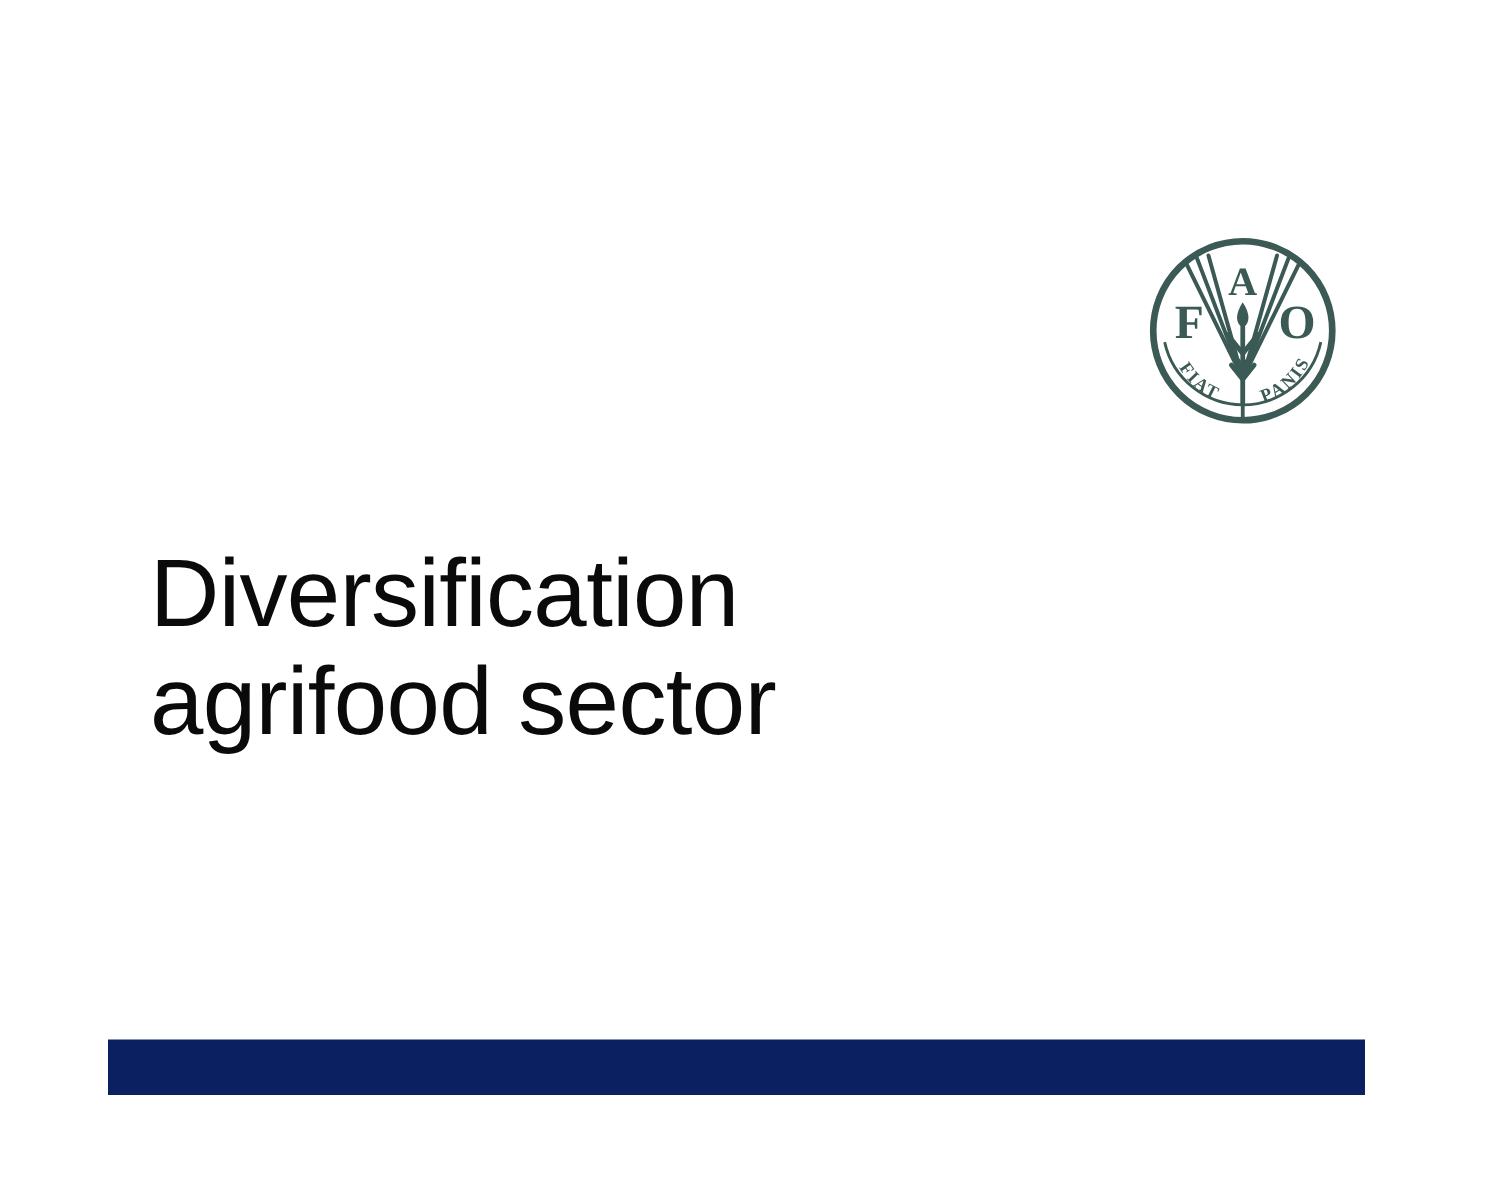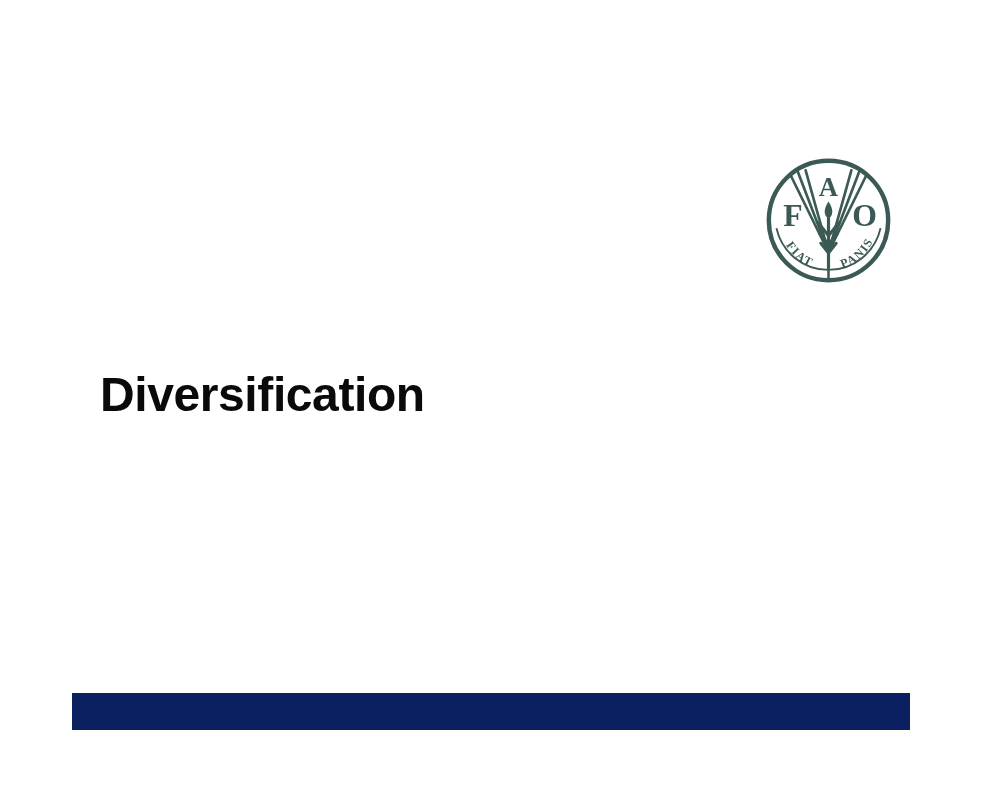--- a/index.html
+++ b/index.html
@@ -38,22 +38,22 @@
   
   #cover-title {
     position: absolute;
     left: 100px;
     top: 338px;
     width: 800px;
   }
   .title-line {
     display: block;
     font-family: "Liberation Sans", sans-serif;
-    font-weight: bold;
-    font-size: 48px;
+    font-weight: normal;
+    font-size: 64px;
     line-height: 72px;
     letter-spacing: -0.4px;
     color: #0a0a0a;
     white-space: nowrap;
   }
 
   
   #accent-bar {
     position: absolute;
     left: 72px;
@@ -110,17 +110,18 @@
       <text font-family="&quot;Liberation Serif&quot;, serif" font-size="19" font-weight="bold" fill="#3c5a55" letter-spacing="2.4">
         <textPath href="#mottoPathRight" startOffset="22%">PANIS</textPath>
       </text>
 
       <path d="M100 152 L100 194" stroke="#3c5a55" stroke-width="4"></path>
     </svg>
   </div>
 
   <h1 id="cover-title">
     <span class="title-line">Diversification</span>
+    <span class="title-line">agrifood sector</span>
   </h1>
 
   <div id="accent-bar"></div>
 
 </div>
 
 </body></html>

